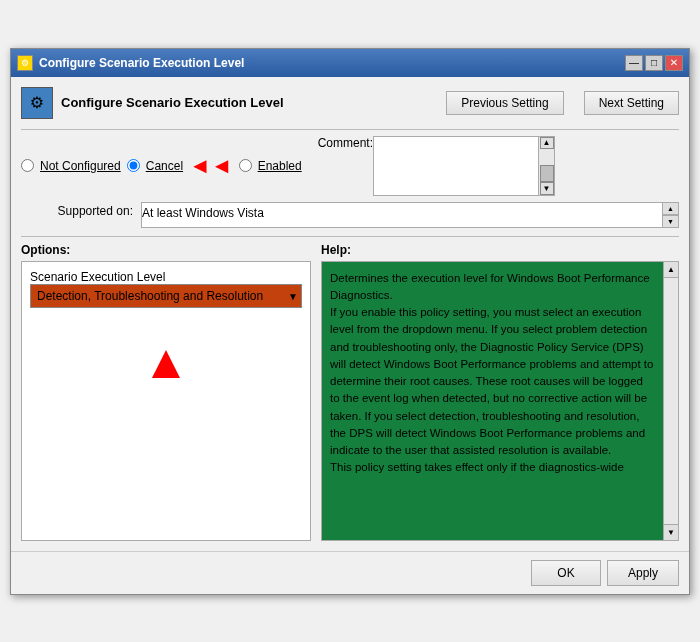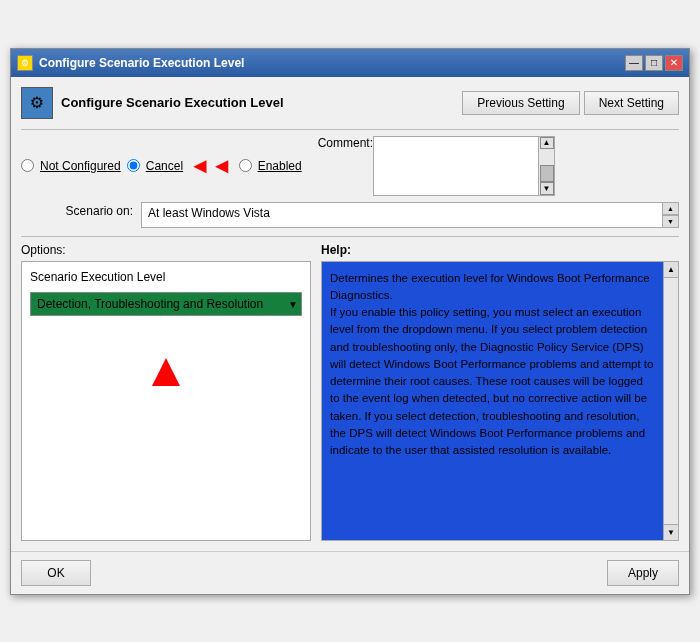--- a/index.html
+++ b/index.html
@@ -105,21 +105,21 @@
       font-size: 16px;
     }
 
     .header-title {
       font-size: 13px;
       font-weight: bold;
     }
 
     .header-buttons {
       display: flex;
-      gap: 4px;
+      gap: 20px;
     }
 
     .btn {
       padding: 4px 14px;
       background: linear-gradient(to bottom, #f5f5f5, #e0e0e0);
       border: 1px solid #aaa;
       cursor: pointer;
       font-size: 12px;
       min-width: 80px;
       text-align: center;
@@ -171,71 +171,70 @@
     }
 
     .divider {
       border: none;
       border-top: 1px solid #bbb;
       margin: 6px 0;
     }
 
     .options-label {
       font-size: 12px;
-      font-weight: normal;
+      font-weight: bold;
       margin-bottom: 1px;
     }
 
     .help-label {
       font-size: 12px;
       font-weight: bold;
       margin-bottom: 13px;
     }
 
     .options-panel {
       width: 290px;
       border: 1px solid #aaa;
       background: white;
       padding: 8px;
       min-height: 280px;
       position: relative;
     }
 
     .options-panel-title {
       font-size: 12px;
-      margin-bottom: 8px;
     }
 
     .dropdown-wrapper {
       position: relative;
     }
 
     .dropdown {
       width: 100%;
       padding: 4px 24px 4px 6px;
       border: 1px solid #888;
-      background: #15803d;
+      background: #c2410c;
       font-size: 12px;
       appearance: none;
       -webkit-appearance: none;
       cursor: pointer;
     }
 
     .dropdown-arrow {
       position: absolute;
       right: 4px;
       top: 50%;
       transform: translateY(-50%);
       pointer-events: none;
       font-size: 10px;
     }
 
     .footer {
       display: flex;
-      justify-content: space-between;
+      justify-content: flex-end;
       gap: 6px;
       padding: 8px 10px;
       border-top: 1px solid #ccc;
     }
 
     .footer-btn {
       padding: 5px 20px;
       background: linear-gradient(to bottom, #f5f5f5, #e0e0e0);
       border: 1px solid #aaa;
       cursor: pointer;
@@ -287,21 +286,21 @@
 
     .supported-scroll-wrapper {
       display: flex;
       flex: 1;
     }
 
     .supported-inner {
       flex: 1;
       border: 1px solid #aaa;
       background: white;
-      padding: 3px 6px;
+      padding: 3px 0;
       font-size: 12px;
     }
 
     .scrollbar-v-small {
       width: 16px;
       background: #e8e8e8;
       border: 1px solid #aaa;
       border-left: none;
       height: 26px;
       display: flex;
@@ -311,21 +310,21 @@
     .help-scroll-wrapper {
       display: flex;
       flex: 1;
       min-height: 280px;
     }
 
     .help-inner {
       flex: 1;
       border: 1px solid #aaa;
       border-right: none;
-      background: #1d4ed8;
+      background: #15803d;
       padding: 8px;
       font-size: 11.5px;
       line-height: 1.5;
       overflow: hidden;
     }
 
     .scrollbar-v-help {
       width: 16px;
       background: #f0f0f0;
       border: 1px solid #aaa;
@@ -420,21 +419,21 @@
           <div class="scrollbar-v">
             <div class="scrollbar-btn">▲</div>
             <div class="scrollbar-thumb"></div>
             <div class="scrollbar-btn" style="margin-top:auto;">▼</div>
           </div>
         </div>
       </div>
     </div>
 
     <div style="display:flex; align-items:flex-start; margin-bottom:8px;">
-      <div class="supported-label">Scenario on:</div>
+      <div class="supported-label">Supported on:</div>
       <div class="supported-scroll-wrapper">
         <div class="supported-inner">At least Windows Vista</div>
         <div class="scrollbar-v-small">
           <div style="width:100%; height:14px; background:#e0e0e0; border-bottom:1px solid #aaa; display:flex; align-items:center; justify-content:center; font-size:7px;">▲</div>
           <div style="flex:1; background:#e8e8e8;"></div>
           <div style="width:100%; height:14px; background:#e0e0e0; border-top:1px solid #aaa; display:flex; align-items:center; justify-content:center; font-size:7px;">▼</div>
         </div>
       </div>
     </div>
 
@@ -462,20 +461,21 @@
 
         <div class="arrow-red-up">
           <span style="color:red; font-size:48px; line-height:1; display:block; text-align:center;">▲</span>
         </div>
       </div>
 
       <div class="help-scroll-wrapper">
         <div class="help-inner">
           <p>Determines the execution level for Windows Boot Performance Diagnostics.</p>
           <p>If you enable this policy setting, you must select an execution level from the dropdown menu. If you select problem detection and troubleshooting only, the Diagnostic Policy Service (DPS) will detect Windows Boot Performance problems and attempt to determine their root causes. These root causes will be logged to the event log when detected, but no corrective action will be taken. If you select detection, troubleshooting and resolution, the DPS will detect Windows Boot Performance problems and indicate to the user that assisted resolution is available.</p>
+          <p>This policy setting takes effect only if the diagnostics-wide</p>
         </div>
         <div class="scrollbar-v-help">
           <div class="v-scroll-top-btn">▲</div>
           <div class="v-scroll-track"></div>
           <div class="v-scroll-bot-btn">▼</div>
         </div>
       </div>
 
     </div>
 

